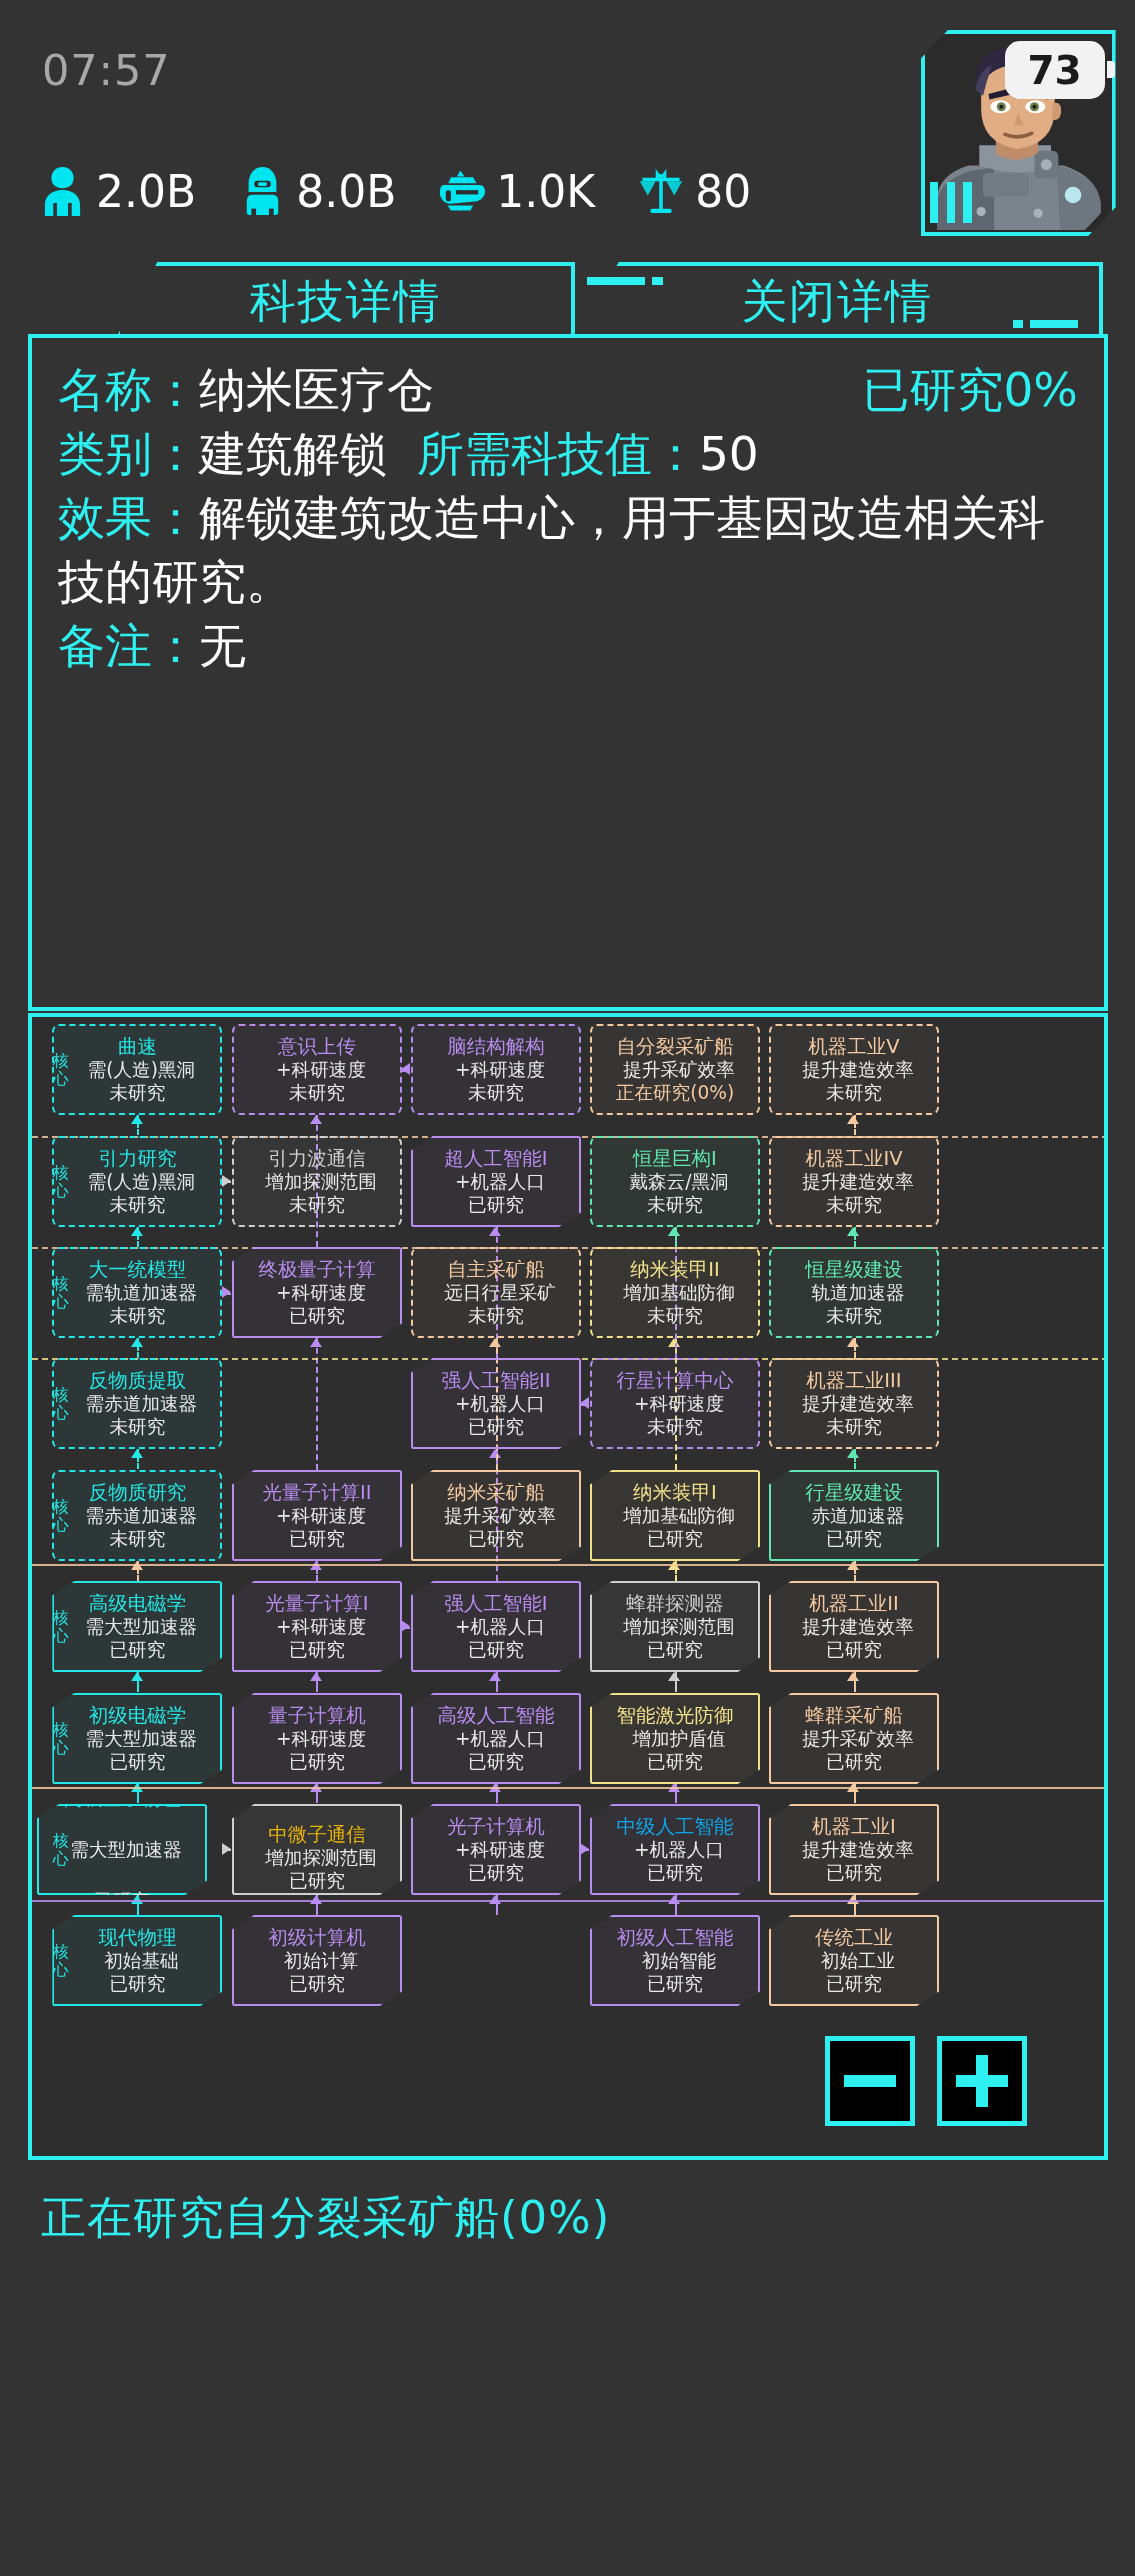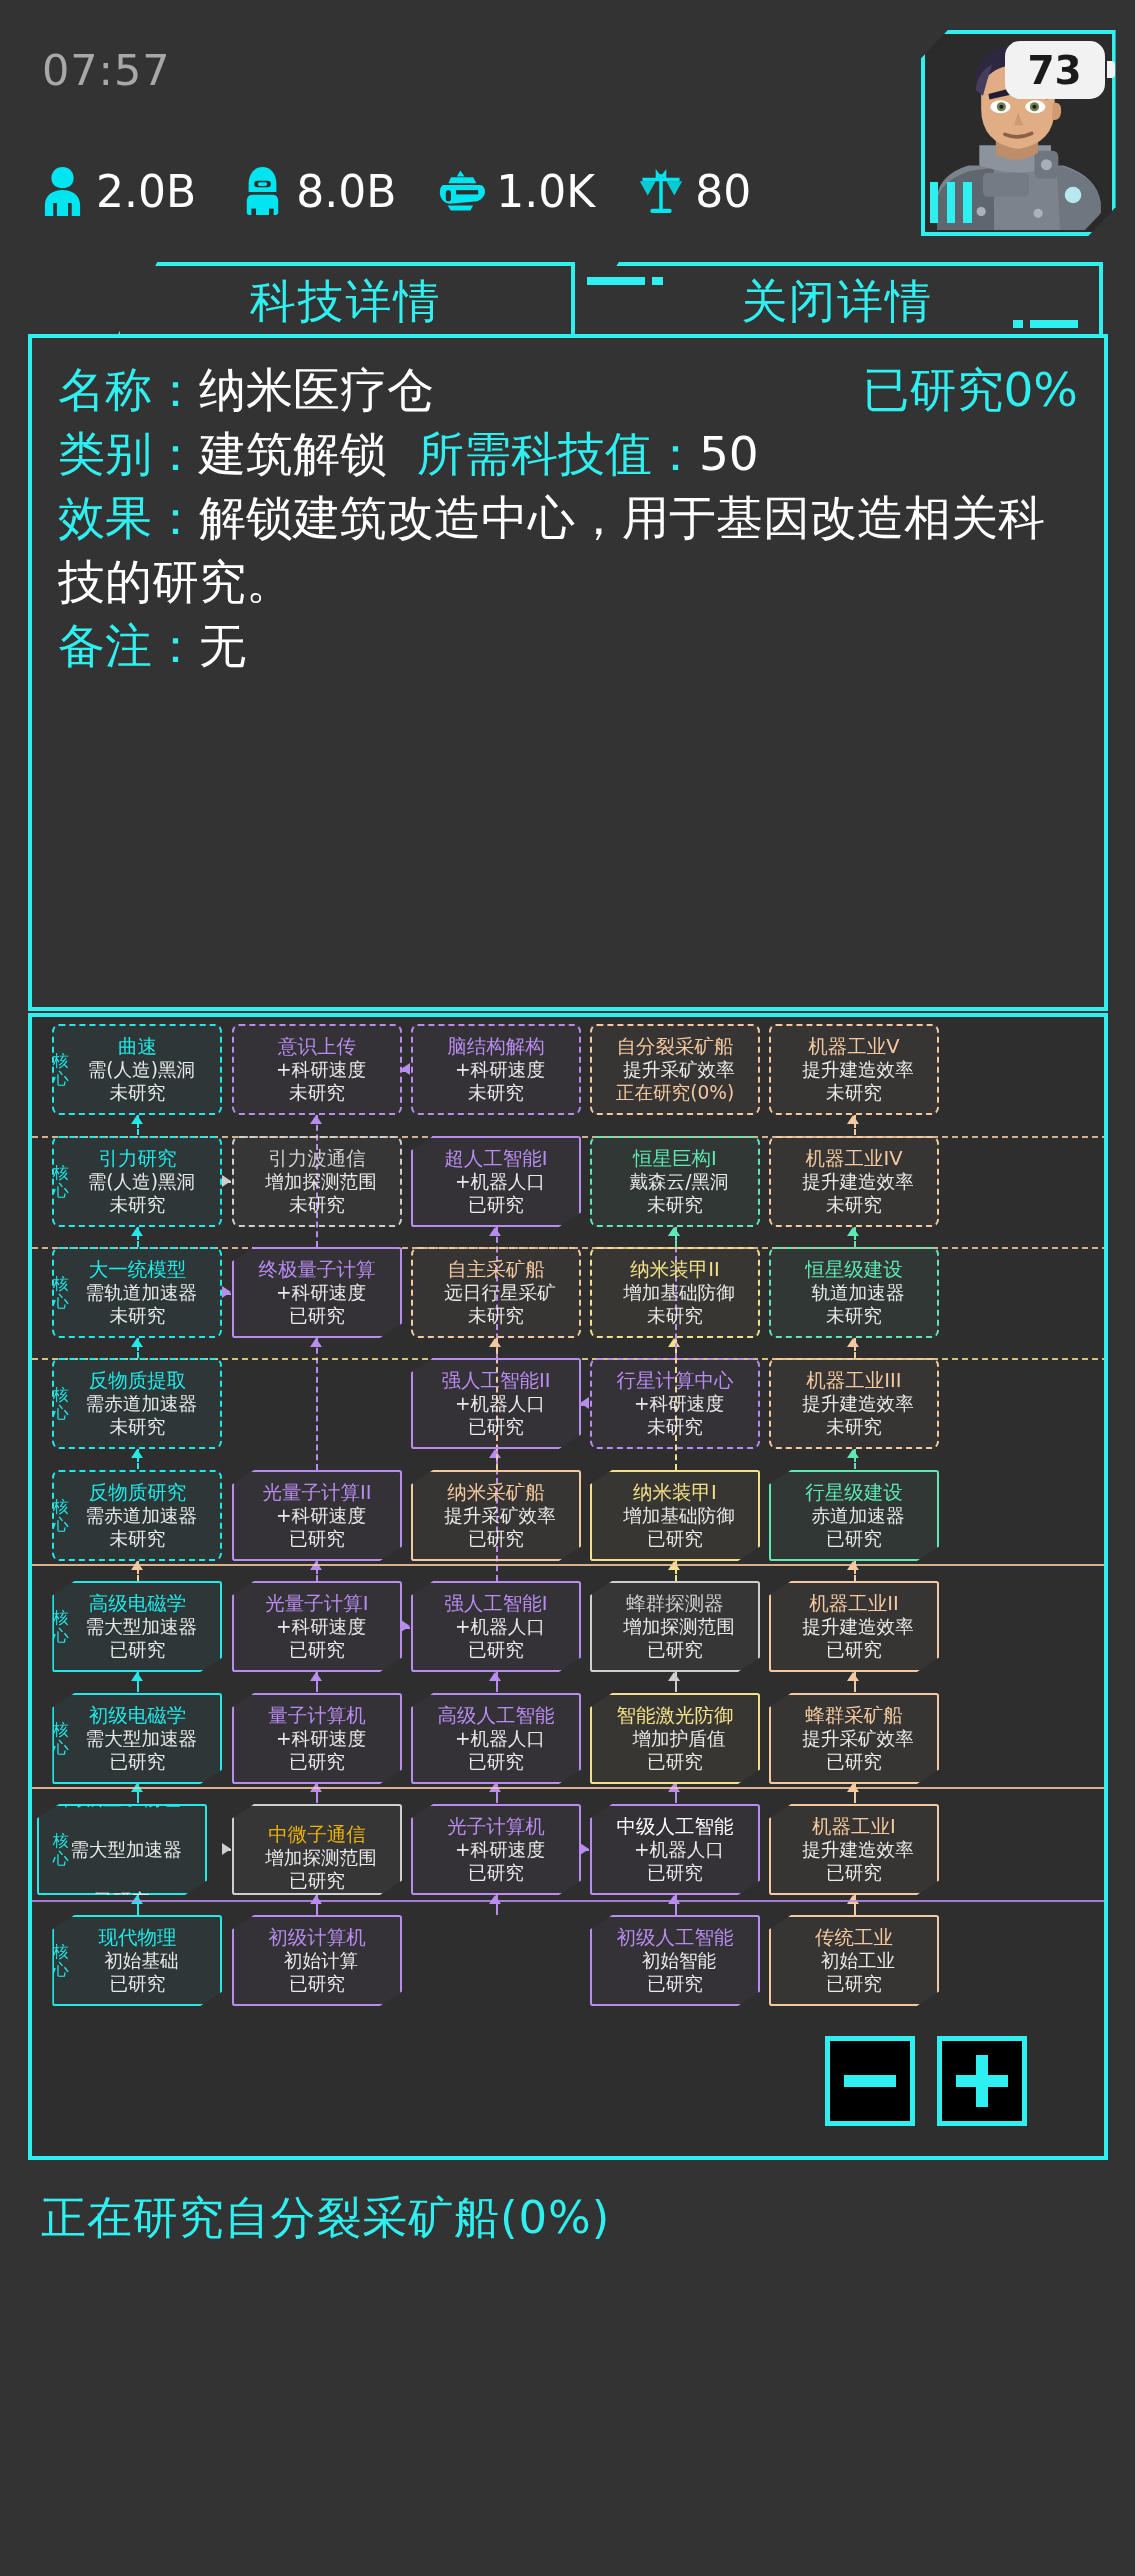--- a/index.html
+++ b/index.html
@@ -556,21 +556,21 @@
           <div class="nm" style="color: #eab308; margin-top: 16px;">中微子通信</div>
           <div class="ef">增加探测范围</div>
           <div class="st">已研究</div>
         </div>
         <div class="node done" style="left: 379px; top: 787px; border-color: rgb(185, 140, 240); background: rgba(185, 140, 240, 0.05);">
           <div class="nm" style="color: rgb(185, 140, 240);">光子计算机</div>
           <div class="ef">+科研速度</div>
           <div class="st">已研究</div>
         </div>
         <div class="node done" style="left: 558px; top: 787px; border-color: rgb(185, 140, 240); background: rgba(185, 140, 240, 0.05);">
-          <div class="nm" style="color: #ffffff; font-family: Liberation Serif, serif;">中级人工智能</div>
+          <div class="nm" style="color: #0ea5e9; font-family: Liberation Serif, serif;">中级人工智能</div>
           <div class="ef">+机器人口</div>
           <div class="st">已研究</div>
         </div>
         <div class="node done" style="left: 737px; top: 787px; border-color: rgb(244, 201, 160); background: rgba(244, 201, 160, 0.05);">
           <div class="nm" style="color: rgb(244, 201, 160);">机器工业I</div>
           <div class="ef">提升建造效率</div>
           <div class="st">已研究</div>
         </div>
         <div class="node done" style="left: 20.4px; top: 898px; border-color: rgb(34, 232, 232); background: rgba(34, 232, 232, 0.05);">
           <div class="nm" style="color: rgb(34, 232, 232);">现代物理</div>

